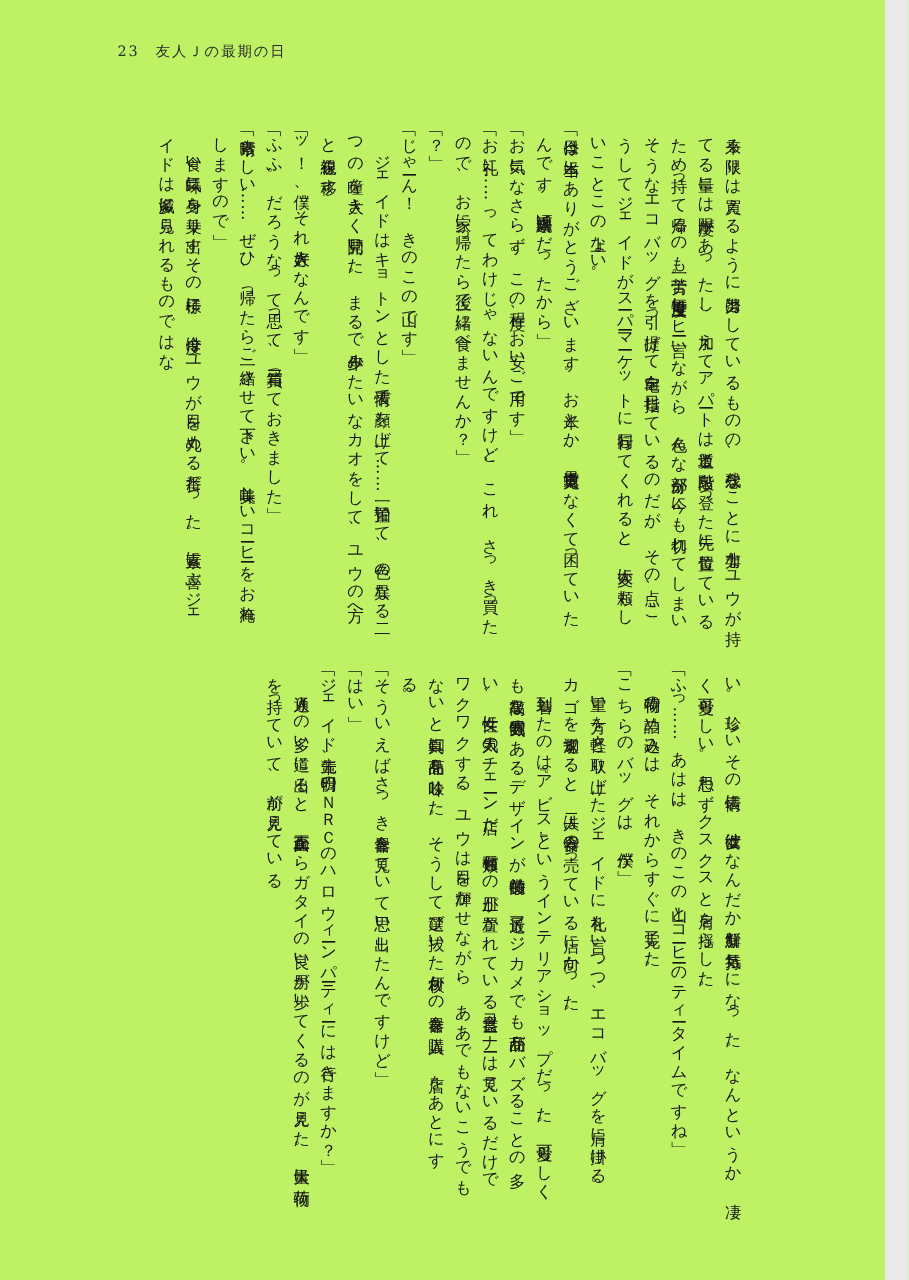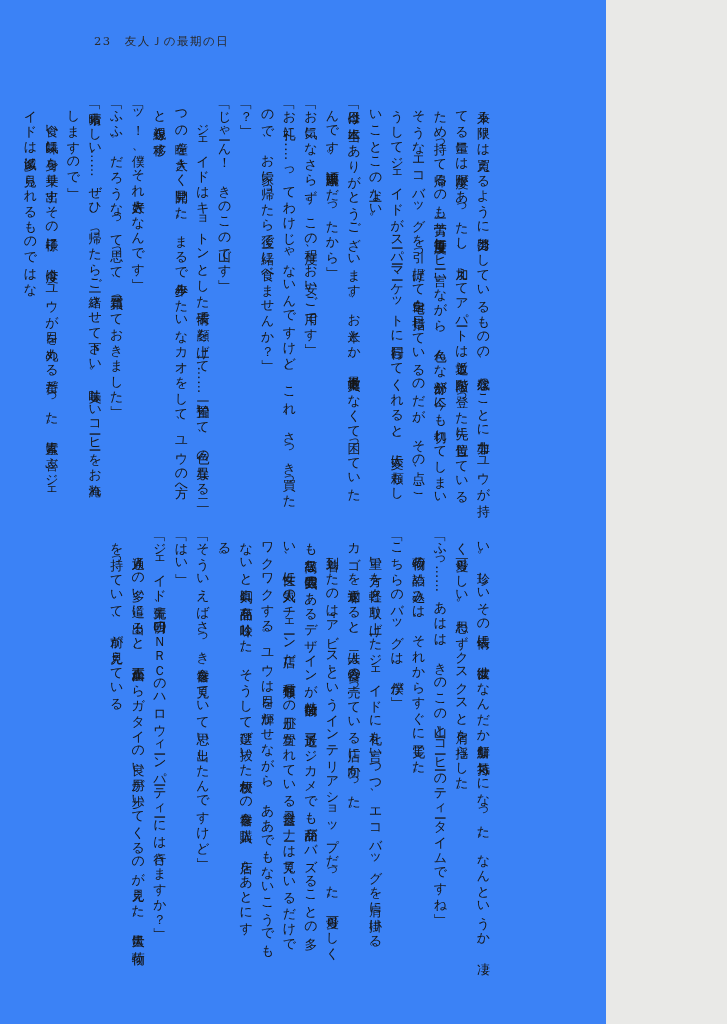--- a/index.html
+++ b/index.html
@@ -3,23 +3,23 @@
 <meta charset="utf-8">
 <style>
   * { margin: 0; padding: 0; box-sizing: border-box; }
   html, body { width: 727px; height: 1024px; }
   body {
     background: #e9e9e7;
     font-family: "DejaVu Serif", "Liberation Serif", serif;
   }
   .page {
     position: relative;
-    width: 606px;
+    width: 708px;
     height: 1024px;
-    background: #3b82f6;
+    background: #bef264;
     color: #1b1b1b;
     overflow: hidden;
     padding-left: 37px;
   }
   .page-header {
     position: absolute;
     top: 34px;
     left: 94px;
     font-size: 11.5px;
     letter-spacing: 1.5px;

